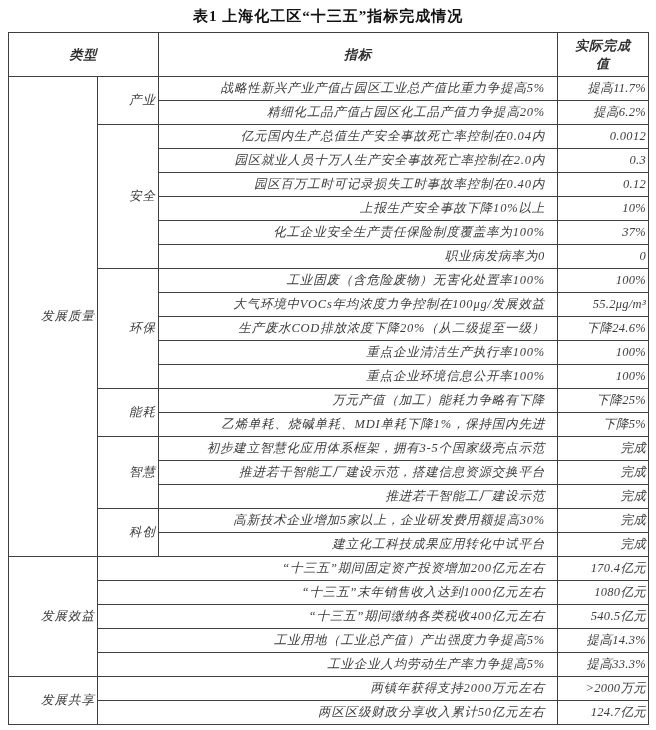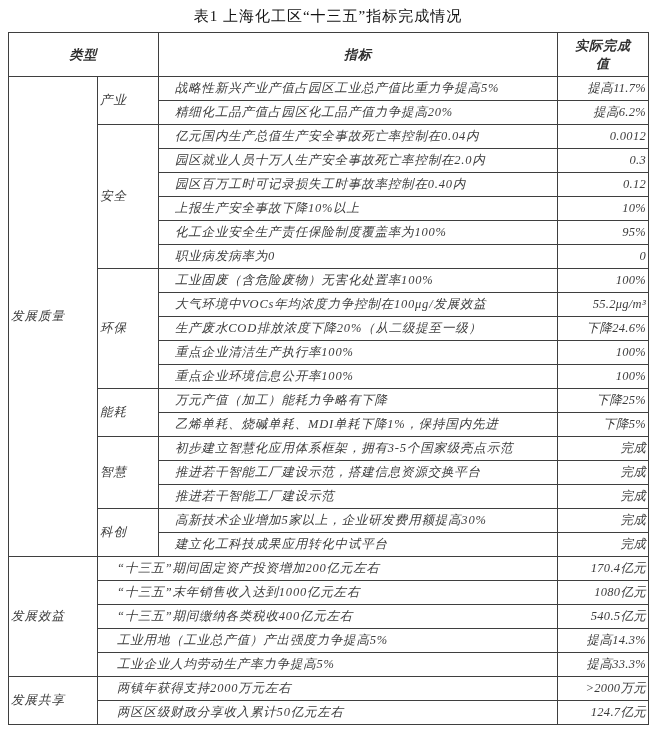--- a/index.html
+++ b/index.html
@@ -6,21 +6,21 @@
     margin:0; padding:0;
     width:656px; height:730px;
     background:#ffffff;
     font-family:"Liberation Serif","DejaVu Serif",serif;
   }
   .doc-title {
     padding-top:7px;
     margin-bottom:6px;
     text-align:center;
     font-size:15px;
-    font-weight:normal;
+    font-weight:bold;
     color:#121212;
     letter-spacing:1px;
   }
   table.indicators {
     border-collapse:collapse;
     table-layout:fixed;
     margin-left:8px;
     width:640px;
     font-style:italic;
   }
@@ -34,31 +34,31 @@
     height:44px;
     font-size:13px;
     font-weight:bold;
     text-align:center;
     letter-spacing:1px;
     padding:0 12px;
     color:#2f2f2f;
   }
   .indicators tbody tr { height:24px; }
   td.type-cell, td.sub-cell {
-    text-align:left;
+    text-align:right;
     font-size:12.5px;
     letter-spacing:1px;
     padding:0 2px;
   }
   td.indicator-cell {
     font-size:12.5px;
     letter-spacing:0.8px;
-    padding:0 4px 0 16px;
+    padding:0 12px 0 16px;
     white-space:nowrap;
-    text-align:left;
+    text-align:right;
   }
   td.indicator-cell.merged { padding-left:19px; }
   td.value-cell {
     font-size:12.5px;
     letter-spacing:0.3px;
     padding:0 2px 0 18px;
     white-space:nowrap;
     text-align:right;
   }
 </style>
@@ -104,21 +104,21 @@
       <tr>
         <td class="indicator-cell">园区百万工时可记录损失工时事故率控制在0.40内</td>
         <td class="value-cell">0.12</td>
       </tr>
       <tr>
         <td class="indicator-cell">上报生产安全事故下降10%以上</td>
         <td class="value-cell">10%</td>
       </tr>
       <tr>
         <td class="indicator-cell">化工企业安全生产责任保险制度覆盖率为100%</td>
-        <td class="value-cell">95%</td>
+        <td class="value-cell">37%</td>
       </tr>
       <tr>
         <td class="indicator-cell">职业病发病率为0</td>
         <td class="value-cell">0</td>
       </tr>
       <tr>
         <td class="sub-cell" rowspan="5">环保</td>
         <td class="indicator-cell">工业固废（含危险废物）无害化处置率100%</td>
         <td class="value-cell">100%</td>
       </tr>

